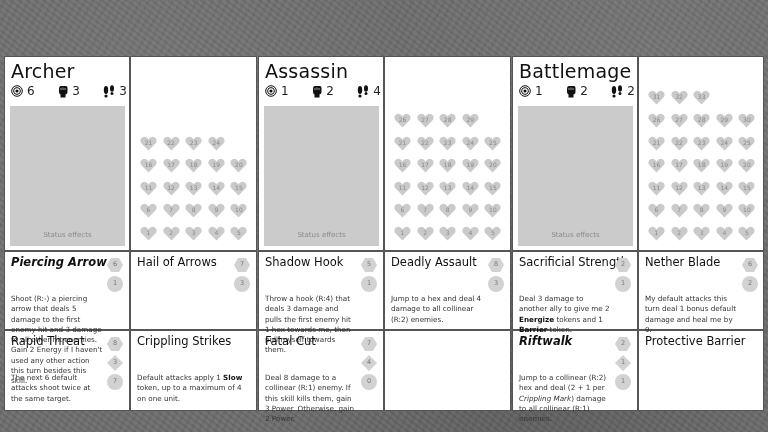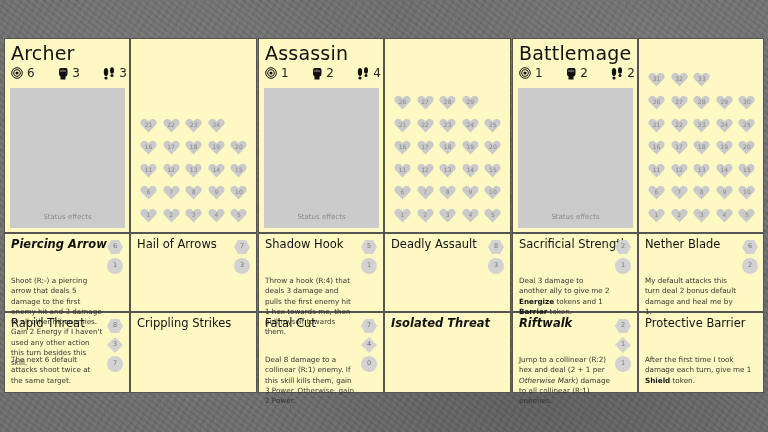--- a/index.html
+++ b/index.html
@@ -9,22 +9,22 @@
     background-image:
       radial-gradient(circle at 20% 30%, rgba(255,255,255,0.06) 0, transparent 40%),
       radial-gradient(circle at 70% 80%, rgba(0,0,0,0.15) 0, transparent 45%),
       radial-gradient(circle at 85% 15%, rgba(255,255,255,0.05) 0, transparent 35%),
       repeating-linear-gradient(37deg, rgba(0,0,0,0.05) 0 2px, rgba(255,255,255,0.03) 2px 5px),
       repeating-linear-gradient(-61deg, rgba(0,0,0,0.04) 0 3px, rgba(255,255,255,0.02) 3px 7px);
     font-family: "DejaVu Sans", "Liberation Sans", sans-serif;
     color:#222;
   }
   .panel {
-    position:absolute; top:39px; height:353px; width:251px;
-    background:#fef9c3;
+    position:absolute; top:57px; height:353px; width:251px;
+    background:#ffffff;
     box-shadow: 0 0 0 1px #555;
   }
   .panel.p0 { left:5px; }
   .panel.p1 { left:259px; }
   .panel.p2 { left:513px; width:250px; }
 
   .vline { position:absolute; top:0; bottom:0; left:124px; width:2px; background:#555; }
   .hline { position:absolute; left:0; right:0; height:2px; background:#555; }
   .hline.h1 { top:193px; }
   .hline.h2 { top:272px; }
@@ -302,20 +302,21 @@
       </div>
       <div class="cost" style="left: 102px; top: 43px;">
         <svg width="16" height="16" viewBox="0 0 16 16">
           <circle cx="8" cy="8" r="8" fill="#d2d2d2"></circle>
         </svg>
         <span>7</span>
       </div>
     </div>
     <div class="ability" style="left: 126px; top: 274px; width: 125px; height: 79px;">
       <div class="title">Crippling Strikes</div>
+      <div class="desc" style="width: 113px;">Default attacks apply 1 <b>Slow</b> token, up to a maximum of 4 on one unit.</div>
     </div>
   </div>
 <div class="panel p1">
     <div class="vline"></div>
     <div class="hline h1"></div>
     <div class="hline h2"></div>
     <div class="char-name">Assassin</div>
     <div class="stats">
       <div class="stat">
         <span>
@@ -538,20 +539,21 @@
       </div>
       <div class="cost" style="left: 102px; top: 24px;">
         <svg width="16" height="16" viewBox="0 0 16 16">
           <circle cx="8" cy="8" r="8" fill="#d2d2d2"></circle>
         </svg>
         <span>1</span>
       </div>
     </div>
     <div class="ability" style="left: 126px; top: 195px; width: 125px; height: 77px;">
       <div class="title">Deadly Assault</div>
+      <div class="desc" style="width: 93px;">Jump to a hex and deal 4 damage to all collinear (R:2) enemies.</div>
       <div class="cost" style="left: 103px; top: 5px;">
         <svg width="16" height="16" viewBox="0 0 16 16">
           <polygon points="4,1 12,1 16,8 12,15 4,15 0,8" fill="#d2d2d2"></polygon>
         </svg>
         <span>8</span>
       </div>
       <div class="cost" style="left: 103px; top: 24px;">
         <svg width="16" height="16" viewBox="0 0 16 16">
           <circle cx="8" cy="8" r="8" fill="#d2d2d2"></circle>
         </svg>
@@ -574,21 +576,20 @@
         <span>4</span>
       </div>
       <div class="cost" style="left: 102px; top: 43px;">
         <svg width="16" height="16" viewBox="0 0 16 16">
           <circle cx="8" cy="8" r="8" fill="#d2d2d2"></circle>
         </svg>
         <span>0</span>
       </div>
     </div>
     <div class="ability" style="left: 126px; top: 274px; width: 125px; height: 79px;">
-      <div class="title italic">Isolated Threat</div>
     </div>
   </div>
 <div class="panel p2">
     <div class="vline"></div>
     <div class="hline h1"></div>
     <div class="hline h2"></div>
     <div class="char-name">Battlemage</div>
     <div class="stats">
       <div class="stat">
         <span>
@@ -835,37 +836,37 @@
       </div>
       <div class="cost" style="left: 102px; top: 24px;">
         <svg width="16" height="16" viewBox="0 0 16 16">
           <circle cx="8" cy="8" r="8" fill="#d2d2d2"></circle>
         </svg>
         <span>1</span>
       </div>
     </div>
     <div class="ability" style="left: 126px; top: 195px; width: 125px; height: 77px;">
       <div class="title">Nether Blade</div>
-      <div class="desc" style="width: 93px;">My default attacks this turn deal 2 bonus default damage and heal me by 1.</div>
+      <div class="desc" style="width: 93px;">My default attacks this turn deal 1 bonus default damage and heal me by 9.</div>
       <div class="cost" style="left: 103px; top: 5px;">
         <svg width="16" height="16" viewBox="0 0 16 16">
           <polygon points="4,1 12,1 16,8 12,15 4,15 0,8" fill="#d2d2d2"></polygon>
         </svg>
         <span>6</span>
       </div>
       <div class="cost" style="left: 103px; top: 24px;">
         <svg width="16" height="16" viewBox="0 0 16 16">
           <circle cx="8" cy="8" r="8" fill="#d2d2d2"></circle>
         </svg>
         <span>2</span>
       </div>
     </div>
     <div class="ability" style="left: 0px; top: 274px; width: 124px; height: 79px;">
       <div class="title italic">Riftwalk</div>
-      <div class="desc" style="width: 92px;">Jump to a collinear (R:2) hex and deal (2 + 1 per <i>Otherwise Mark</i>) damage to all collinear (R:1) enemies.</div>
+      <div class="desc" style="width: 92px;">Jump to a collinear (R:2) hex and deal (2 + 1 per <i>Crippling Mark</i>) damage to all collinear (R:1) enemies.</div>
       <div class="cost" style="left: 102px; top: 5px;">
         <svg width="16" height="16" viewBox="0 0 16 16">
           <polygon points="4,1 12,1 16,8 12,15 4,15 0,8" fill="#d2d2d2"></polygon>
         </svg>
         <span>2</span>
       </div>
       <div class="cost" style="left: 102px; top: 24px;">
         <svg width="16" height="16" viewBox="0 0 16 16">
           <polygon points="8,0 16,8 8,16 0,8" fill="#d2d2d2"></polygon>
         </svg>
@@ -873,15 +874,14 @@
       </div>
       <div class="cost" style="left: 102px; top: 43px;">
         <svg width="16" height="16" viewBox="0 0 16 16">
           <circle cx="8" cy="8" r="8" fill="#d2d2d2"></circle>
         </svg>
         <span>1</span>
       </div>
     </div>
     <div class="ability" style="left: 126px; top: 274px; width: 125px; height: 79px;">
       <div class="title">Protective Barrier</div>
-      <div class="desc" style="width: 113px;">After the first time I took damage each turn, give me 1 <b>Shield</b> token.</div>
     </div>
   </div>
 
 </body></html>

